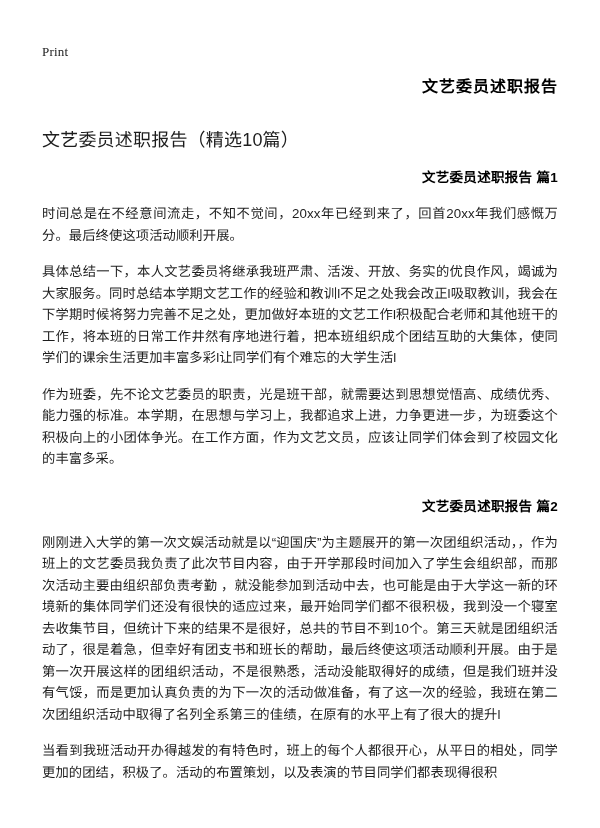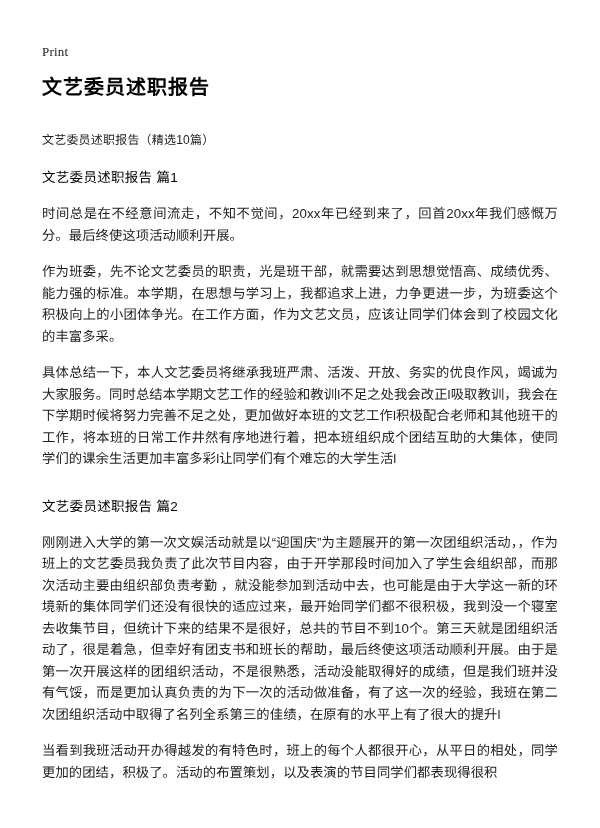--- a/index.html
+++ b/index.html
@@ -40,43 +40,44 @@
   .content {
     position: absolute;
     left: 42px;
     top: 74px;
     width: 516px;
   }
 
   .doc-title {
     font-family: "Liberation Sans", "DejaVu Sans", sans-serif;
     font-weight: 700;
-    font-size: 20px;
+    font-size: 16px;
     line-height: 26px;
-    text-align: left;
+    text-align: right;
     color: #000000;
     margin: 0 0 30px 0;
     letter-spacing: 1px;
   }
 
   .subtitle {
-    font-size: 12px;
+    font-size: 18px;
     line-height: 20px;
     color: #1d1d1d;
     margin: 0 0 18px 0;
     letter-spacing: 0.2px;
   }
 
   .section-heading {
-    font-weight: 400;
+    font-weight: 700;
     font-size: 13.5px;
     line-height: 20px;
     color: #000000;
     margin: 0 0 15px 0;
     letter-spacing: 0.3px;
+    text-align: right;
   }
 
   .para {
     font-size: 13.3px;
     line-height: 21.5px;
     color: #1d1d1d;
     margin: 0 0 15px 0;
     text-align: justify;
     text-justify: inter-ideograph;
     letter-spacing: 0.1px;
@@ -100,23 +101,23 @@
   <div class="content">
 
     <h1 class="doc-title">文艺委员述职报告</h1>
 
     <p class="subtitle">文艺委员述职报告（精选10篇）</p>
 
     <h2 class="section-heading">文艺委员述职报告  篇1</h2>
 
     <p class="para">时间总是在不经意间流走，不知不觉间，20xx年已经到来了，回首20xx年我们感慨万分。最后终使这项活动顺利开展。</p>
 
+    <p class="para">具体总结一下，本人文艺委员将继承我班严肃、活泼、开放、务实的优良作风，竭诚为大家服务。同时总结本学期文艺工作的经验和教训l不足之处我会改正l吸取教训，我会在下学期时候将努力完善不足之处，更加做好本班的文艺工作l积极配合老师和其他班干的工作，将本班的日常工作井然有序地进行着，把本班组织成个团结互助的大集体，使同学们的课余生活更加丰富多彩l让同学们有个难忘的大学生活l</p>
+
     <p class="para">作为班委，先不论文艺委员的职责，光是班干部，就需要达到思想觉悟高、成绩优秀、能力强的标准。本学期，在思想与学习上，我都追求上进，力争更进一步，为班委这个积极向上的小团体争光。在工作方面，作为文艺文员，应该让同学们体会到了校园文化的丰富多采。</p>
-
-    <p class="para">具体总结一下，本人文艺委员将继承我班严肃、活泼、开放、务实的优良作风，竭诚为大家服务。同时总结本学期文艺工作的经验和教训l不足之处我会改正l吸取教训，我会在下学期时候将努力完善不足之处，更加做好本班的文艺工作l积极配合老师和其他班干的工作，将本班的日常工作井然有序地进行着，把本班组织成个团结互助的大集体，使同学们的课余生活更加丰富多彩l让同学们有个难忘的大学生活l</p>
 
     <div class="spacer-lg"></div>
 
     <h2 class="section-heading">文艺委员述职报告  篇2</h2>
 
 
     <p class="para">刚刚进入大学的第一次文娱活动就是以“迎国庆”为主题展开的第一次团组织活动，，作为班上的文艺委员我负责了此次节目内容，由于开学那段时间加入了学生会组织部，而那次活动主要由组织部负责考勤 ，就没能参加到活动中去，也可能是由于大学这一新的环境新的集体同学们还没有很快的适应过来，最开始同学们都不很积极，我到没一个寝室去收集节目，但统计下来的结果不是很好，总共的节目不到10个。第三天就是团组织活动了，很是着急，但幸好有团支书和班长的帮助，最后终使这项活动顺利开展。由于是第一次开展这样的团组织活动，不是很熟悉，活动没能取得好的成绩，但是我们班并没有气馁，而是更加认真负责的为下一次的活动做准备，有了这一次的经验，我班在第二次团组织活动中取得了名列全系第三的佳绩，在原有的水平上有了很大的提升l</p>
 
     <p class="para">当看到我班活动开办得越发的有特色时，班上的每个人都很开心，从平日的相处，同学更加的团结，积极了。活动的布置策划，以及表演的节目同学们都表现得很积</p>
 

